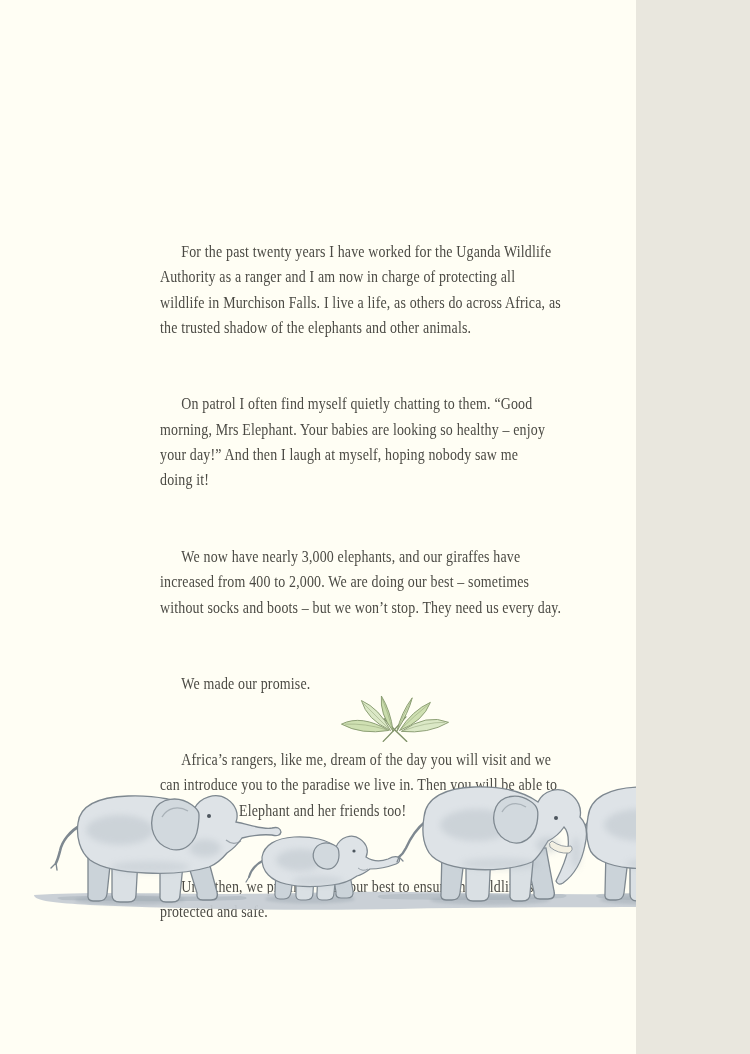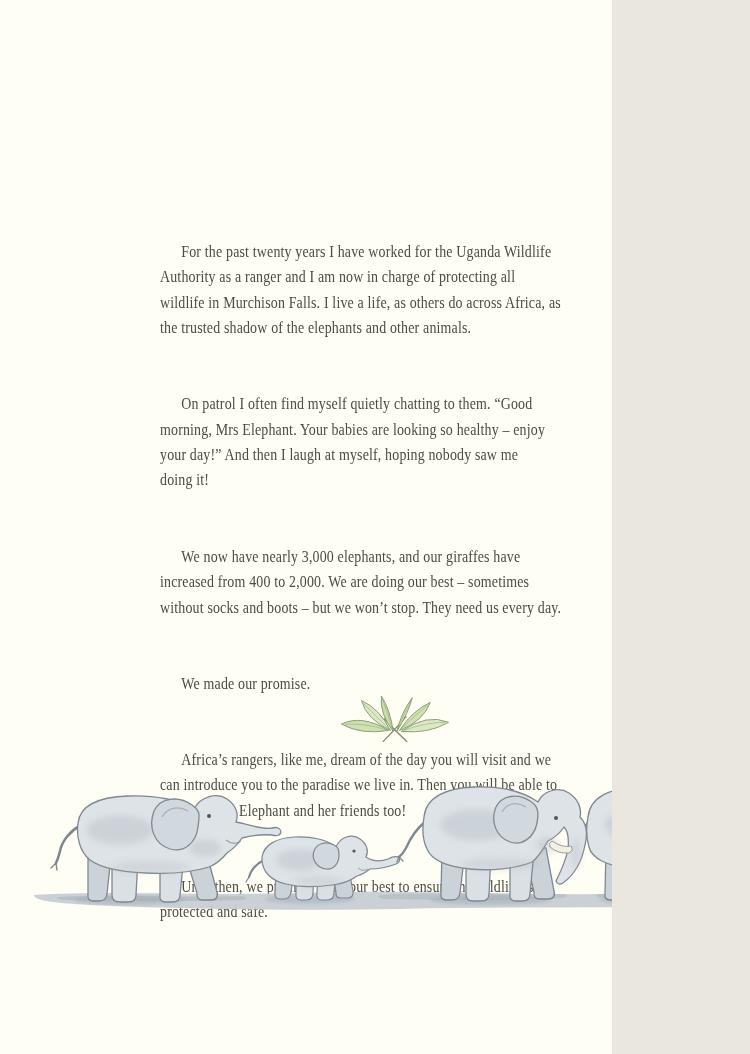--- a/index.html
+++ b/index.html
@@ -2,20 +2,21 @@
 <html><head>
 <meta charset="utf-8">
 <style>
   html,body{margin:0;padding:0;background:#e9e7de;}
   .page{
     position:relative;
     width:612px;height:1054px;
     background:#fffef4;
     overflow:hidden;
     font-family:"Liberation Serif","DejaVu Serif",serif;
+    padding-left:24px;
   }
   .text-block{
     position:absolute;
     left:160px;top:188px;
     transform:scaleX(.82);
     transform-origin:left top;
     color:#4b4a44;
     font-size:17px;
     line-height:25.4px;
     letter-spacing:.2px;

